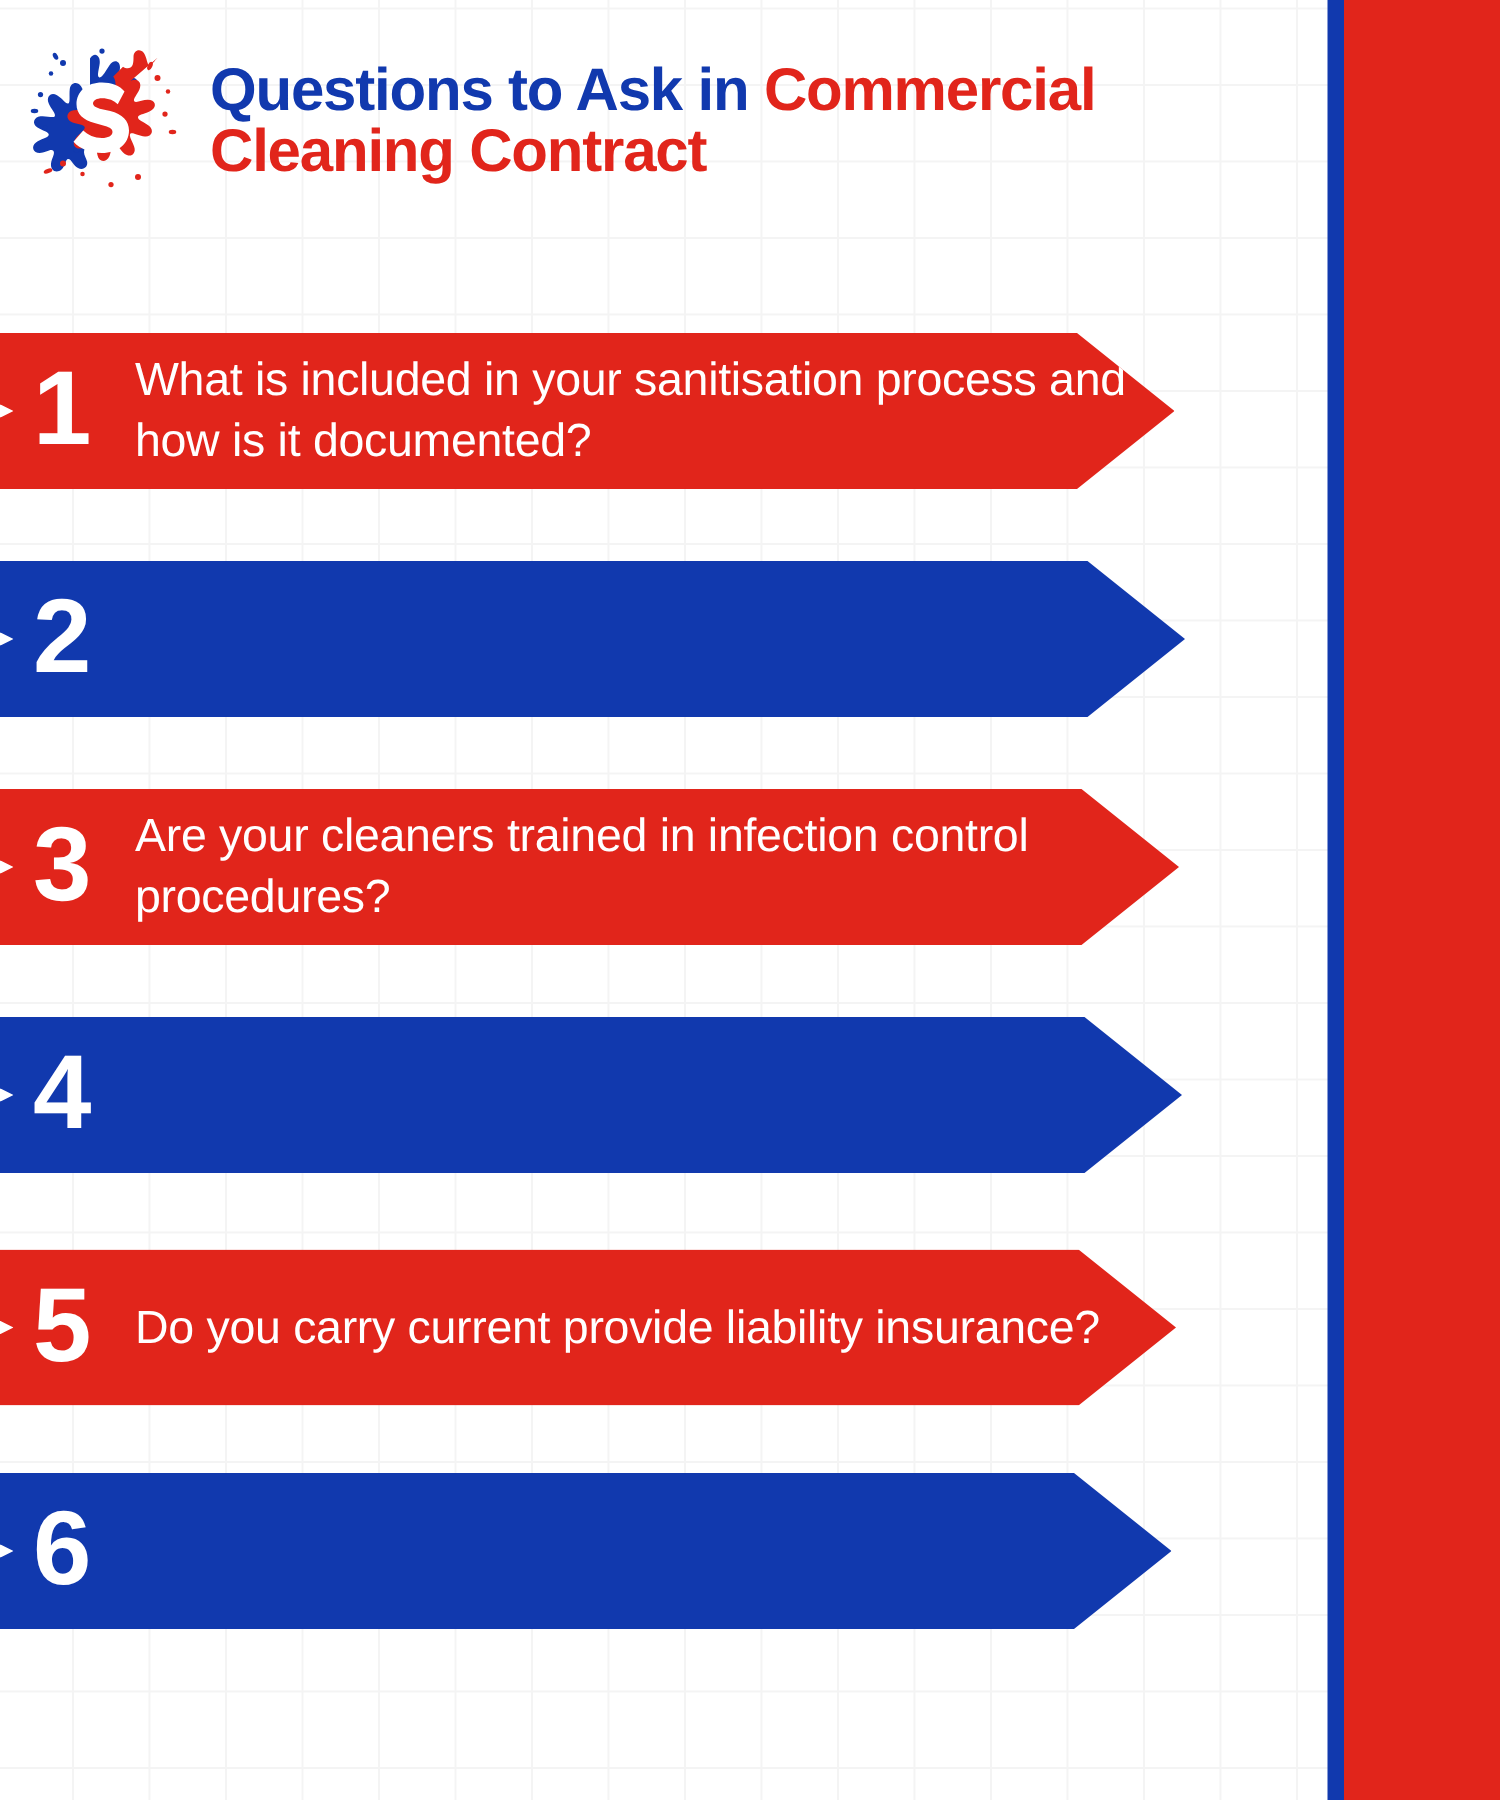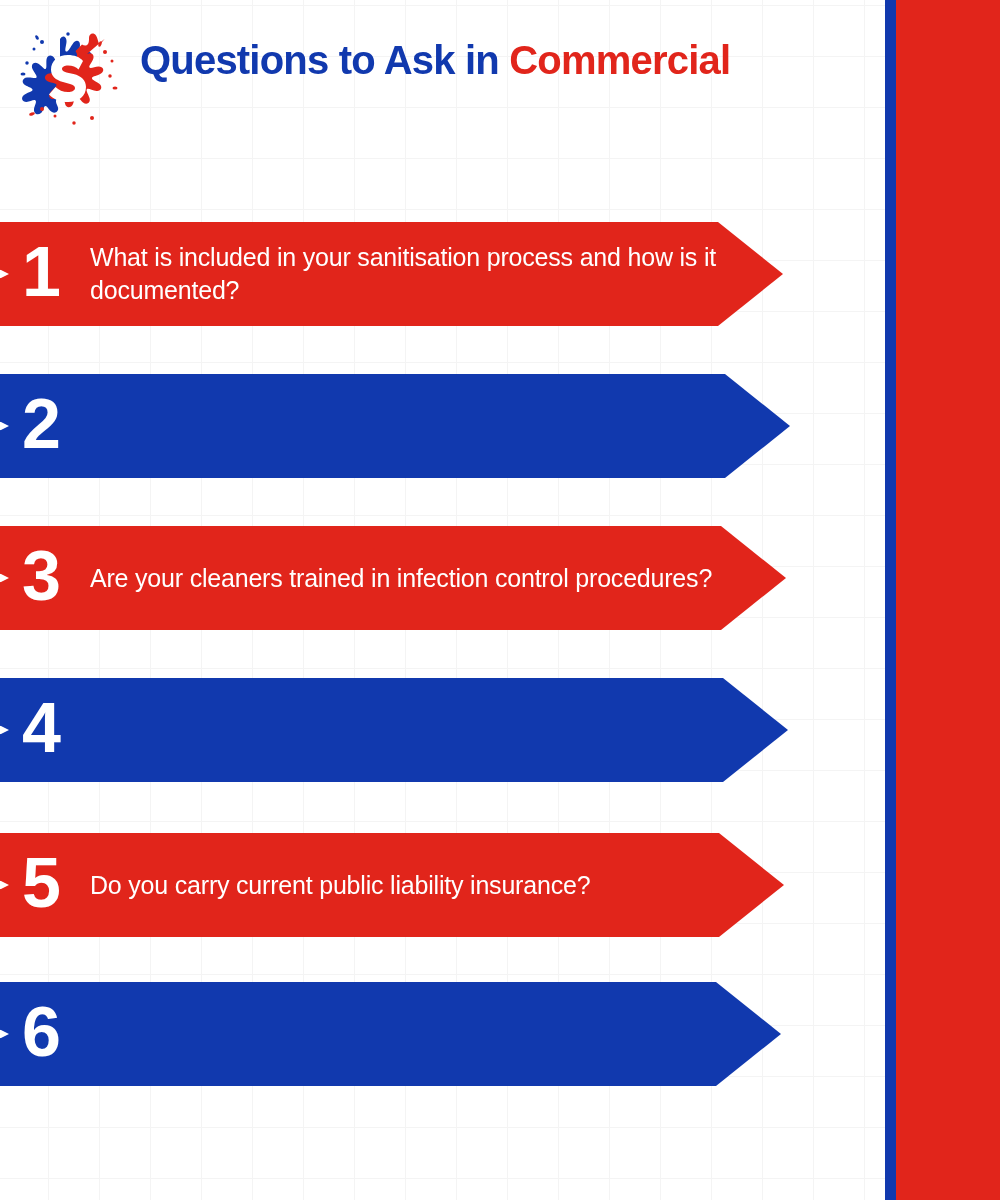--- a/index.html
+++ b/index.html
@@ -116,21 +116,21 @@
     font-size: 70px;
     font-weight: bold;
     line-height: 1;
     text-align: left;
     letter-spacing: -2px;
     color: #ffffff;
     padding-bottom: 4px;
   }
   .banner-text {
     flex: 1 1 auto;
-    font-size: 25px;
+    font-size: 31px;
     line-height: 1.32;
     letter-spacing: -0.2px;
     color: #ffffff;
     padding-right: 14px;
   }
 </style>
 </head>
 <body>
 
 <div id="page">
@@ -193,20 +193,21 @@
                    c0 13 9 21 24 25 l14 4 c7 2 10 4 10 8 c0 5 -6 8 -14 8
                    c-10 0 -19 -4 -25 -10 l-13 15 c9 10 23 15 38 15 c21 0 36 -12 36 -30
                    c0 -13 -9 -22 -25 -26 l-14 -3 c-6 -2 -9 -4 -9 -7 c0 -4 5 -7 12 -7
                    c9 0 16 3 21 8 z"></path>
         </g>
       </svg>
     </div>
 
     <div id="title-block">
       <span class="title-blue">Questions to Ask in </span><span class="title-red">Commercial</span><br>
+      <span class="title-red">Cleaning Contract</span>
     </div>
 
   </div>
 
   <div class="banner-row" style="top:222px;">
     <div class="banner-shape banner-red" style="width:783px; clip-path: polygon(0 0, 718px 0, 783px 52px, 718px 104px, 0 104px);">
       <div class="banner-number">1</div>
       <div class="banner-text">What is included in your sanitisation process and how is it documented?</div>
     </div>
     <div class="left-notch"></div>
@@ -230,21 +231,21 @@
   <div class="banner-row" style="top:678px;">
     <div class="banner-shape banner-blue" style="width:788px; clip-path: polygon(0 0, 723px 0, 788px 52px, 723px 104px, 0 104px);">
       <div class="banner-number">4</div>
     </div>
     <div class="left-notch"></div>
   </div>
 
   <div class="banner-row" style="top:833px;">
     <div class="banner-shape banner-red" style="width:784px; clip-path: polygon(0 0, 719px 0, 784px 52px, 719px 104px, 0 104px);">
       <div class="banner-number">5</div>
-      <div class="banner-text">Do you carry current public liability insurance?</div>
+      <div class="banner-text">Do you carry current provide liability insurance?</div>
     </div>
     <div class="left-notch"></div>
   </div>
 
   <div class="banner-row" style="top:982px;">
     <div class="banner-shape banner-blue" style="width:781px; clip-path: polygon(0 0, 716px 0, 781px 52px, 716px 104px, 0 104px);">
       <div class="banner-number">6</div>
     </div>
     <div class="left-notch"></div>
   </div>

